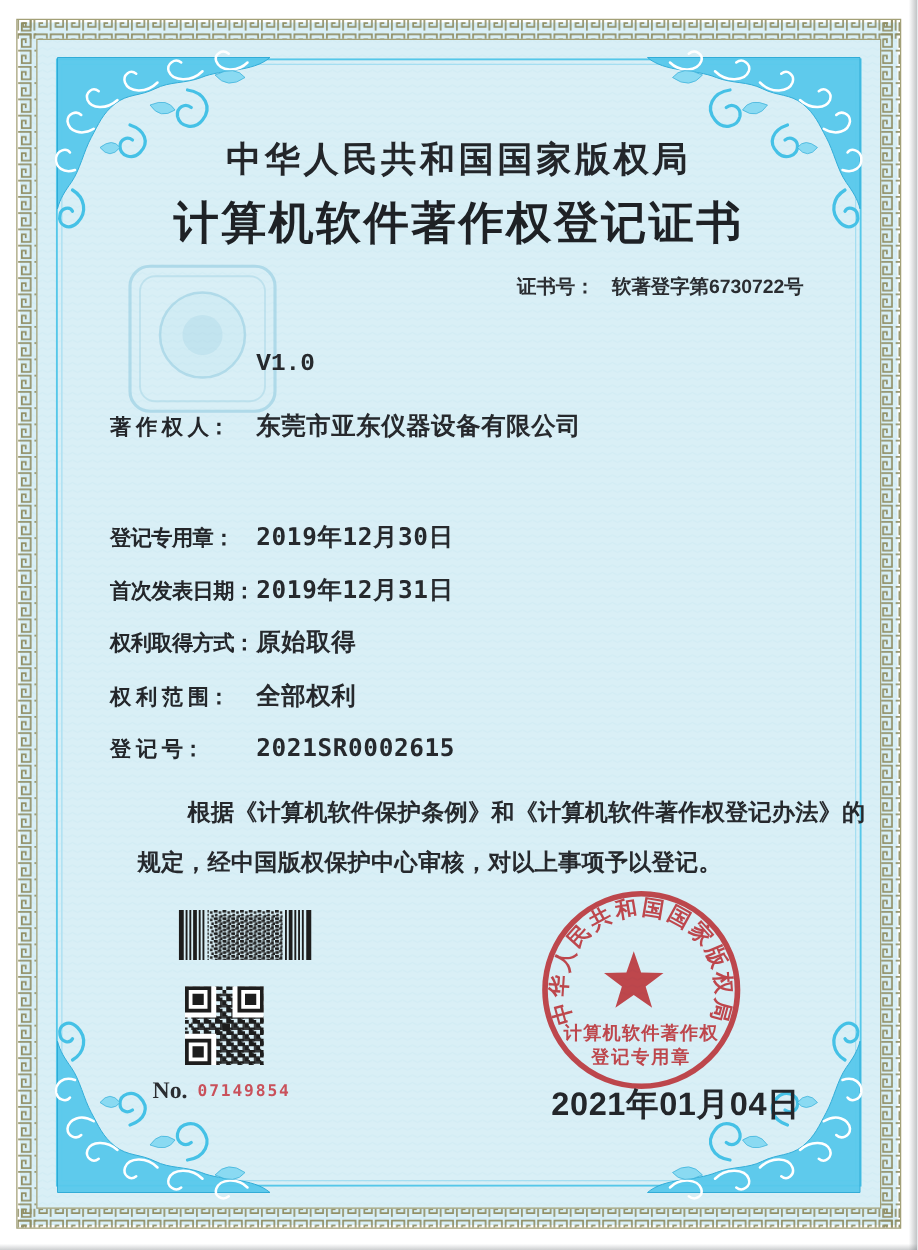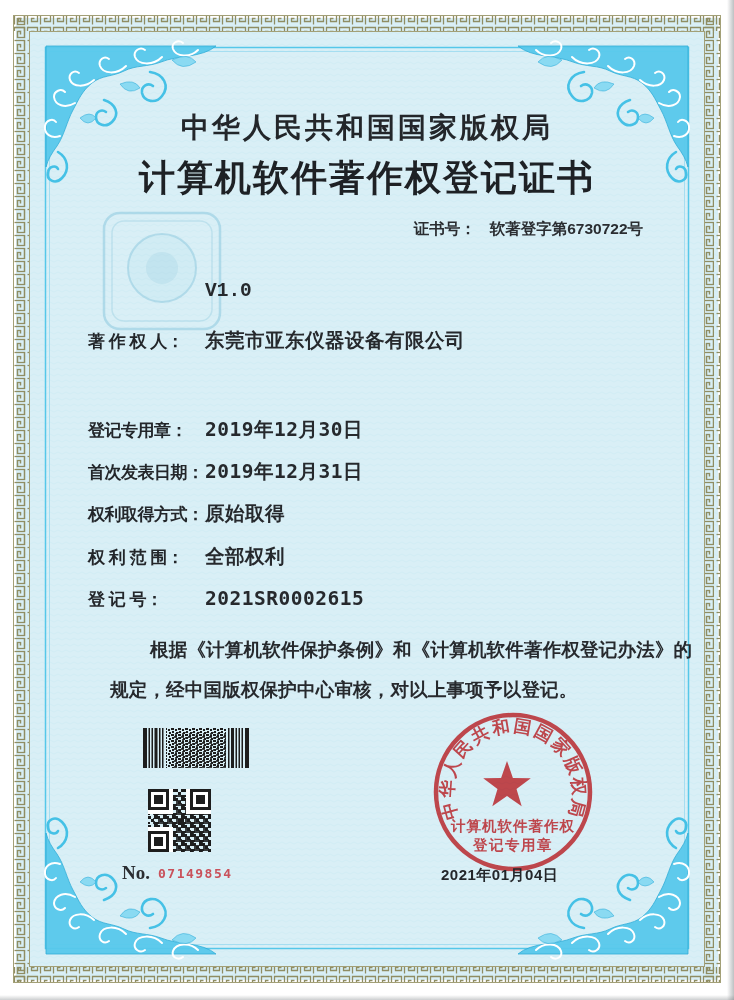--- a/index.html
+++ b/index.html
@@ -44,21 +44,21 @@
   .serial-prefix{
     font-family:"Liberation Serif","DejaVu Serif",serif;
     font-size:19px;font-weight:700;color:#2a2d31;
   }
   .serial-number{
     font-family:"DejaVu Sans Mono","Liberation Mono",monospace;
     font-size:13px;font-weight:700;color:#c9515b;letter-spacing:1.5px;
     margin-left:8px;vertical-align:1px;
   }
   .issue-date{
-    position:absolute;left:441px;top:866px;font-size:15px;font-weight:700;
+    position:absolute;left:441px;top:866px;font-size:26px;font-weight:700;
     letter-spacing:0.5px;color:#23262a;
   }
   .seal-svg{position:absolute;left:420px;top:700px;opacity:.92;mix-blend-mode:multiply;}
   .barcode-svg{position:absolute;left:143px;top:728px;}
   .qr-svg{position:absolute;left:148px;top:789px;}
   .edge-right{
     position:absolute;top:0;right:0;width:7px;height:100%;
     background:linear-gradient(to left, rgba(110,116,120,.45), rgba(110,116,120,0));
   }
   .edge-bottom{

